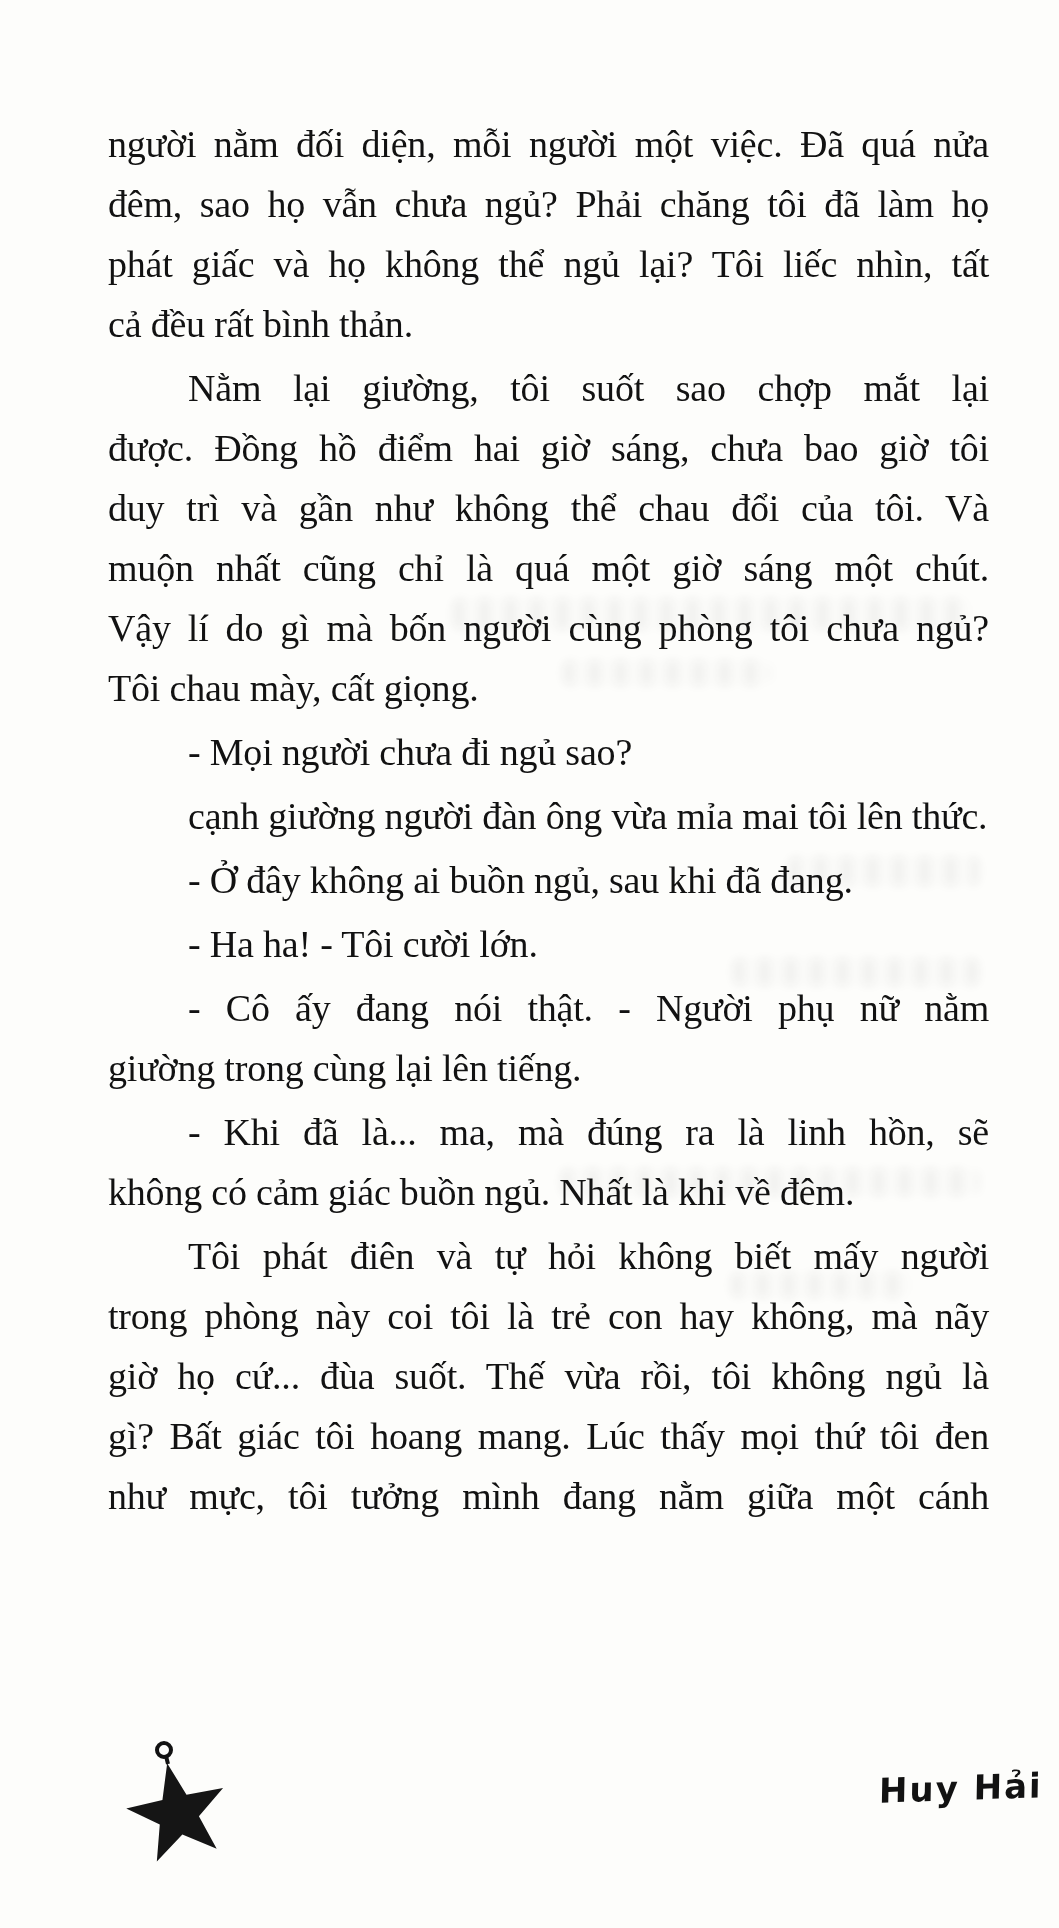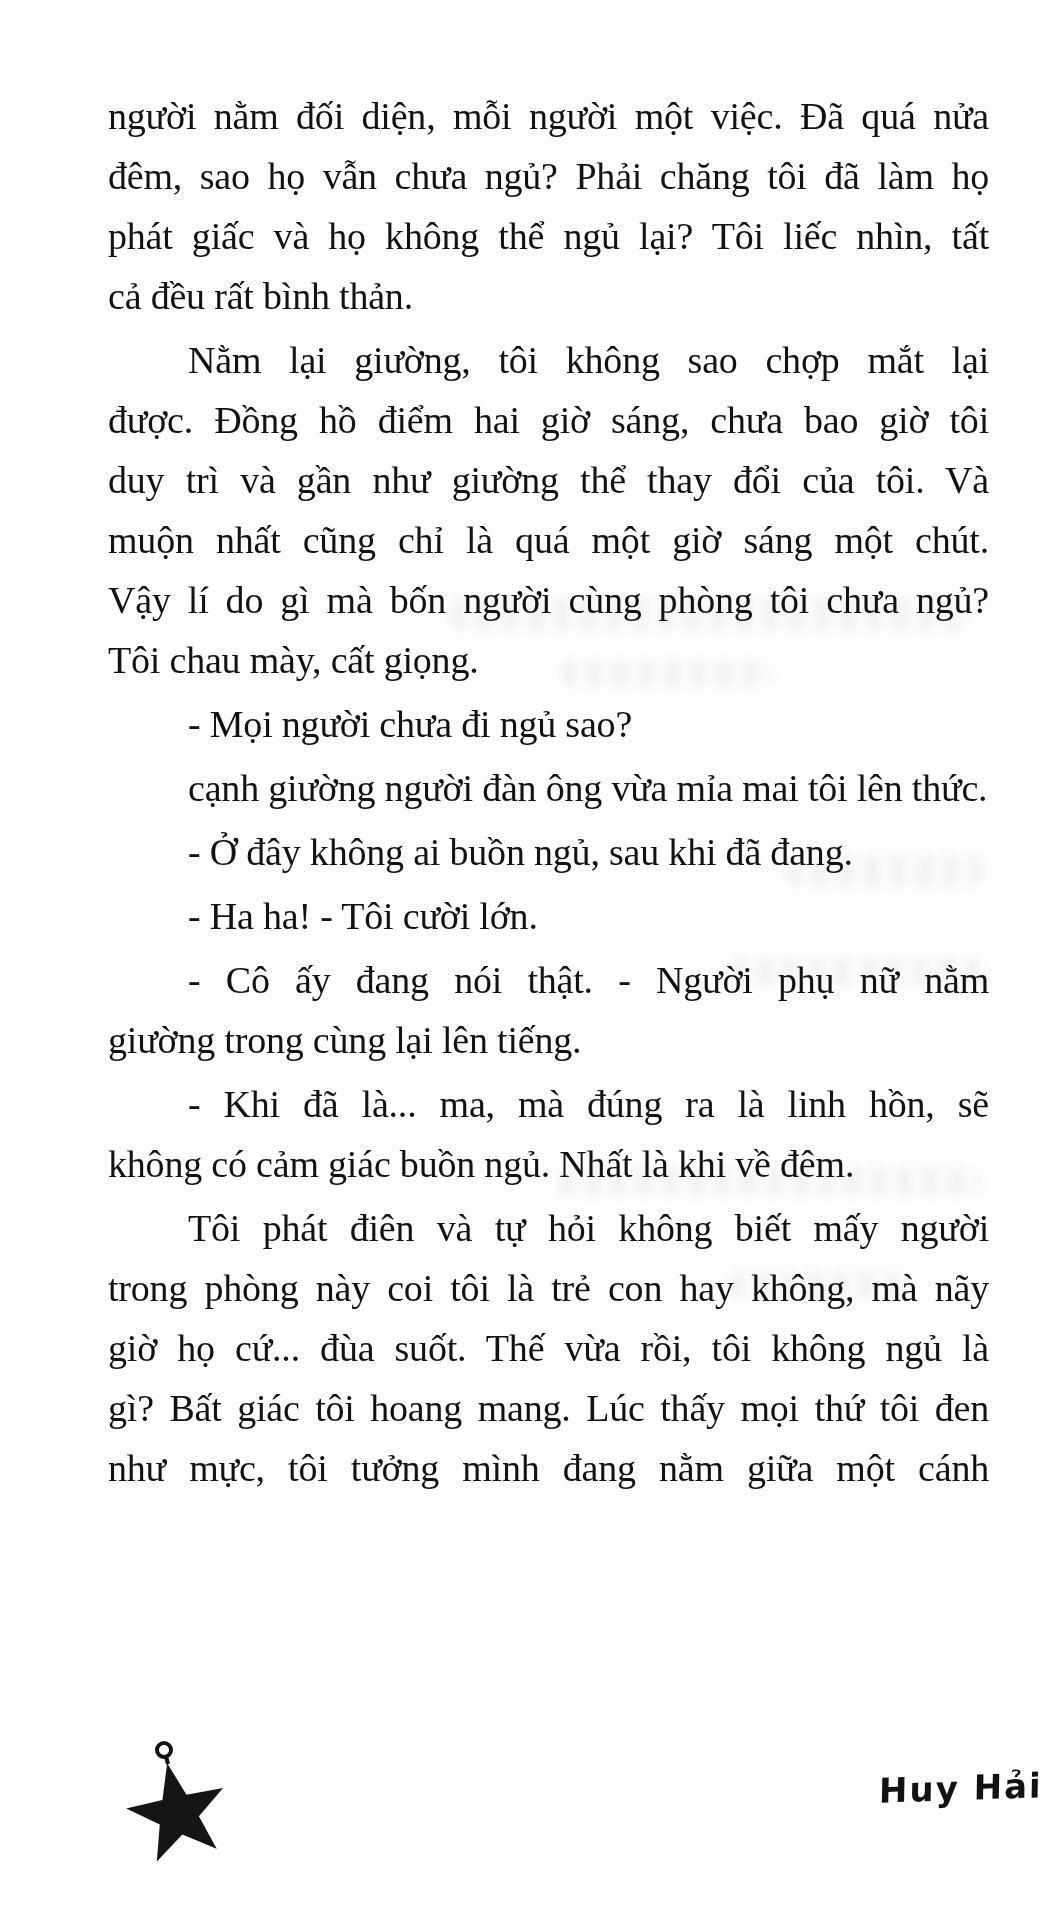--- a/index.html
+++ b/index.html
@@ -16,21 +16,21 @@
     color: var(--ink, #121212);
   }
   .page {
     position: absolute;
     inset: 0;
   }
   .page-text {
     position: absolute;
     left: 108px;
     right: 70px;
-    top: 86px;
+    top: 114px;
   }
   .paragraph {
     margin: 0 0 4px 0;
   }
   .line {
     font-size: 38px;
     line-height: 60px;
     height: 60px;
     text-align: justify;
     text-align-last: justify;
@@ -95,23 +95,23 @@
 <div class="page">
 
   <div class="page-text">
       <div class="paragraph">
         <div class="line">người nằm đối diện, mỗi người một việc. Đã quá nửa</div>
         <div class="line">đêm, sao họ vẫn chưa ngủ? Phải chăng tôi đã làm họ</div>
         <div class="line">phát giấc và họ không thể ngủ lại? Tôi liếc nhìn, tất</div>
         <div class="line line-end">cả đều rất bình thản.</div>
       </div>
       <div class="paragraph indent">
-        <div class="line">Nằm lại giường, tôi không sao chợp mắt lại</div>
+        <div class="line">Nằm lại giường, tôi suốt sao chợp mắt lại</div>
         <div class="line">được. Đồng hồ điểm hai giờ sáng, chưa bao giờ tôi</div>
-        <div class="line">duy trì và gần như giường thể thay đổi của tôi. Và</div>
+        <div class="line">duy trì và gần như không thể chau đổi của tôi. Và</div>
         <div class="line">muộn nhất cũng chỉ là quá một giờ sáng một chút.</div>
         <div class="line">Vậy lí do gì mà bốn người cùng phòng tôi chưa ngủ?</div>
         <div class="line line-end">Tôi chau mày, cất giọng.</div>
       </div>
       <div class="paragraph indent">
         <div class="line line-end">- Mọi người chưa đi ngủ sao?</div>
       </div>
       <div class="paragraph indent">
         <div class="line line-end">cạnh giường người đàn ông vừa mỉa mai tôi lên thức.</div>
       </div>

